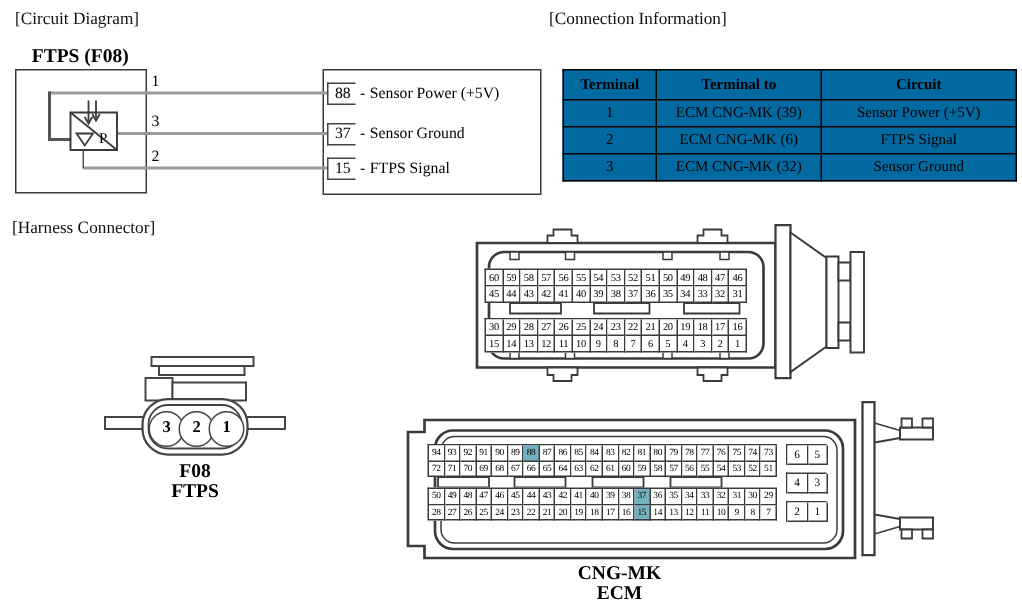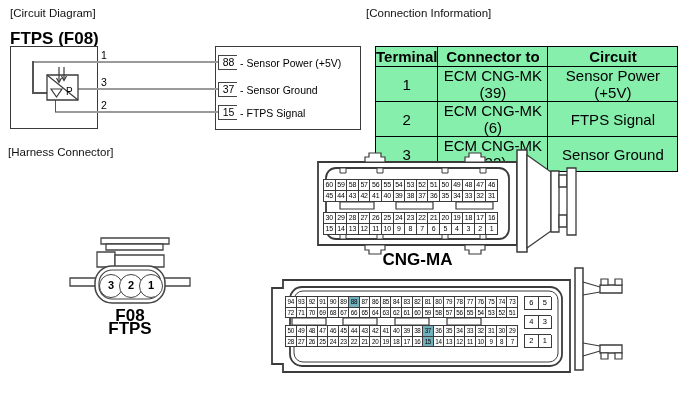--- a/index.html
+++ b/index.html
@@ -1,31 +1,31 @@
 <!DOCTYPE html>
 <html style="--hl: #74b1bf;"><head>
 <meta charset="utf-8">
 <style>
   html,body{margin:0;padding:0;background:#fff;}
   #stage{position:relative;width:681px;height:402px;background:#fff;
-         font-family:Liberation Sans, sans-serif;color:#000;overflow:hidden;}
+         font-family:Liberation Serif, serif;color:#000;overflow:hidden;}
   .abs{position:absolute;white-space:nowrap;}
   .seclabel{font-size:11.5px;color:#111;}
-  .boldlbl{font-weight:bold;font-size:17px;text-align:center;}
+  .boldlbl{font-weight:bold;font-size:13px;text-align:center;}
   .box{position:absolute;border:1.5px solid #3a3a3a;background:#fff;}
   .wire{position:absolute;background:#9a9a9a;height:2px;}
   .iwire{position:absolute;background:#555;}
   .wirenum{position:absolute;font-size:10.5px;}
   .ecm-pin-row{position:absolute;display:flex;align-items:center;font-size:10.5px;height:15px;}
   .pin-bracket{display:inline-block;min-width:13px;height:13px;line-height:13px;
                border:1px solid #444;border-right:none;padding:0 2px 0 3px;background:#fff;text-align:center;}
   .sep{margin:0 3px;}
   
   table.conn{position:absolute;left:375px;top:46px;border-collapse:collapse;
-             border:1.5px solid #000;font-size:15px;table-layout:fixed;background:#86efac;}
+             border:1.5px solid #000;font-size:10px;table-layout:fixed;background:#0369a1;}
   table.conn th,table.conn td{border:1px solid #000;text-align:center;padding:0;overflow:hidden;}
   table.conn th{height:19px;font-weight:bold;}
   table.conn td{height:17px;}
   
   .pin-grid{position:absolute;border-top:1px solid #3b3b3b;border-left:1px solid #3b3b3b;background:#fff;z-index:3;}
   .pin-row{display:flex;}
   .pin-cell{flex:1;border-right:1px solid #3b3b3b;border-bottom:1px solid #3b3b3b;
             text-align:center;overflow:hidden;background:#fff;}
   .ma .pin-cell{height:10px;line-height:10px;font-size:7px;letter-spacing:-0.2px;}
   .mk .pin-cell{height:9.5px;line-height:9.5px;font-size:6.3px;letter-spacing:-0.3px;}
@@ -93,21 +93,21 @@
 
   <table class="conn">
     <colgroup>
         <col style="width:62px">
         <col style="width:110px">
         <col style="width:130px">
       </colgroup>
     <thead>
       <tr>
         <th>Terminal</th>
-        <th>Connector to</th>
+        <th>Terminal to</th>
         <th>Circuit</th>
       </tr>
     </thead>
     <tbody>
         <tr>
           <td>1</td>
           <td>ECM CNG-MK (39)</td>
           <td>Sensor Power (+5V)</td>
         </tr>
         <tr>
@@ -229,21 +229,20 @@
         <span class="pin-cell">8</span>
         <span class="pin-cell">7</span>
         <span class="pin-cell">6</span>
         <span class="pin-cell">5</span>
         <span class="pin-cell">4</span>
         <span class="pin-cell">3</span>
         <span class="pin-cell">2</span>
         <span class="pin-cell">1</span>
       </div>
     </div>
-  <div class="abs boldlbl" style="left:318px;top:250px;width:199px;">CNG-MA</div>
 
   <svg style="left:264px;top:264px;" width="370" height="114" viewBox="264 264 370 114">
     <path d="M283,280 H570 V372 H283 V364 H272 V288 H283 Z" fill="#fff" stroke="#3b3b3b" stroke-width="1.8"></path>
     <rect x="290" y="287" width="272" height="79" rx="12" fill="#fff" stroke="#3b3b3b" stroke-width="1.8"></rect>
     <rect x="294" y="291" width="264" height="71" rx="9" fill="#fff" stroke="#3b3b3b" stroke-width="1"></rect>
     <rect x="292" y="318" width="34" height="7" fill="#fff" stroke="#3b3b3b" stroke-width="1.2"></rect>
     <rect x="343" y="318" width="34" height="7" fill="#fff" stroke="#3b3b3b" stroke-width="1.2"></rect>
     <rect x="395" y="318" width="34" height="7" fill="#fff" stroke="#3b3b3b" stroke-width="1.2"></rect>
     <rect x="447" y="318" width="34" height="7" fill="#fff" stroke="#3b3b3b" stroke-width="1.2"></rect>
     <rect x="575" y="268" width="8" height="102" fill="#fff" stroke="#3b3b3b" stroke-width="1.5"></rect>
@@ -365,14 +364,16 @@
       </div>
       <div class="pin-row">
         <span class="pin-cell">4</span>
         <span class="pin-cell">3</span>
       </div>
       <div class="pin-row">
         <span class="pin-cell">2</span>
         <span class="pin-cell">1</span>
       </div>
     </div>
+  <div class="abs boldlbl" style="left:283px;top:374px;width:260px;">CNG-MK</div>
+  <div class="abs boldlbl" style="left:283px;top:387px;width:260px;">ECM</div>
 
 </div>
 
 </body></html>

